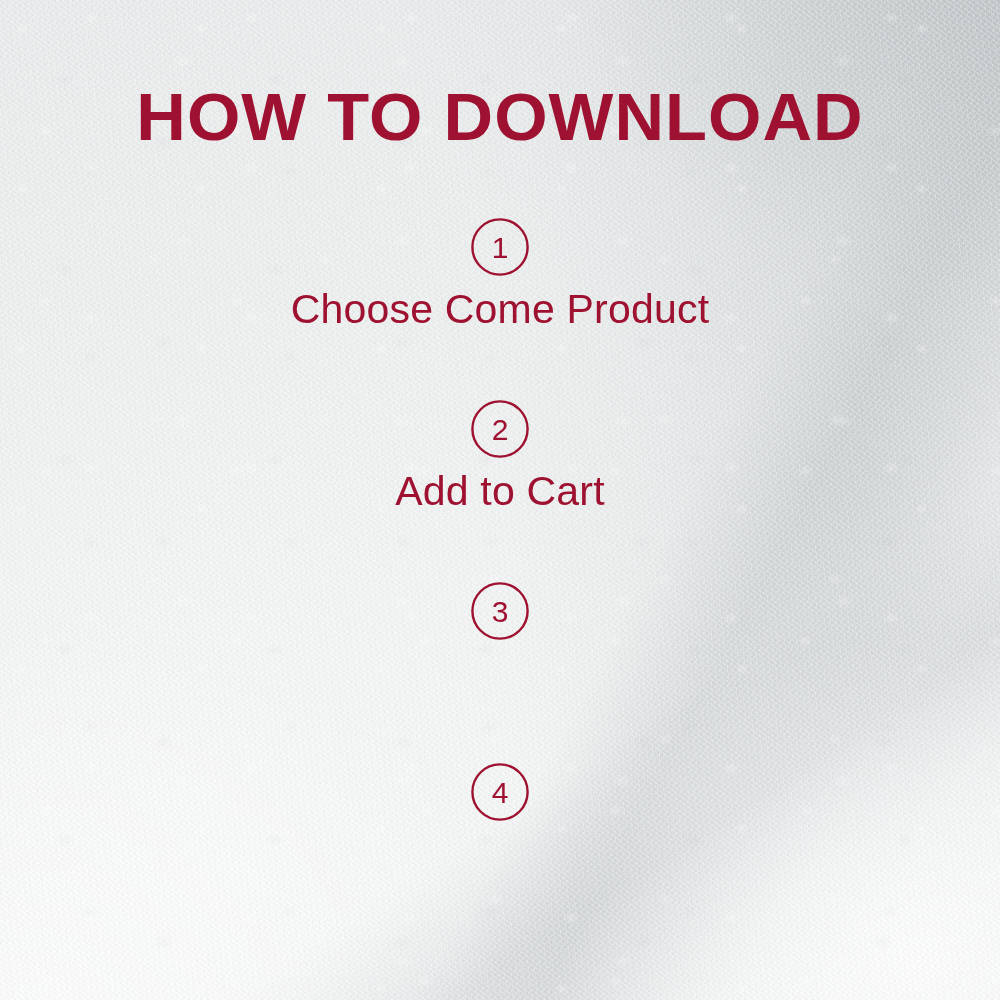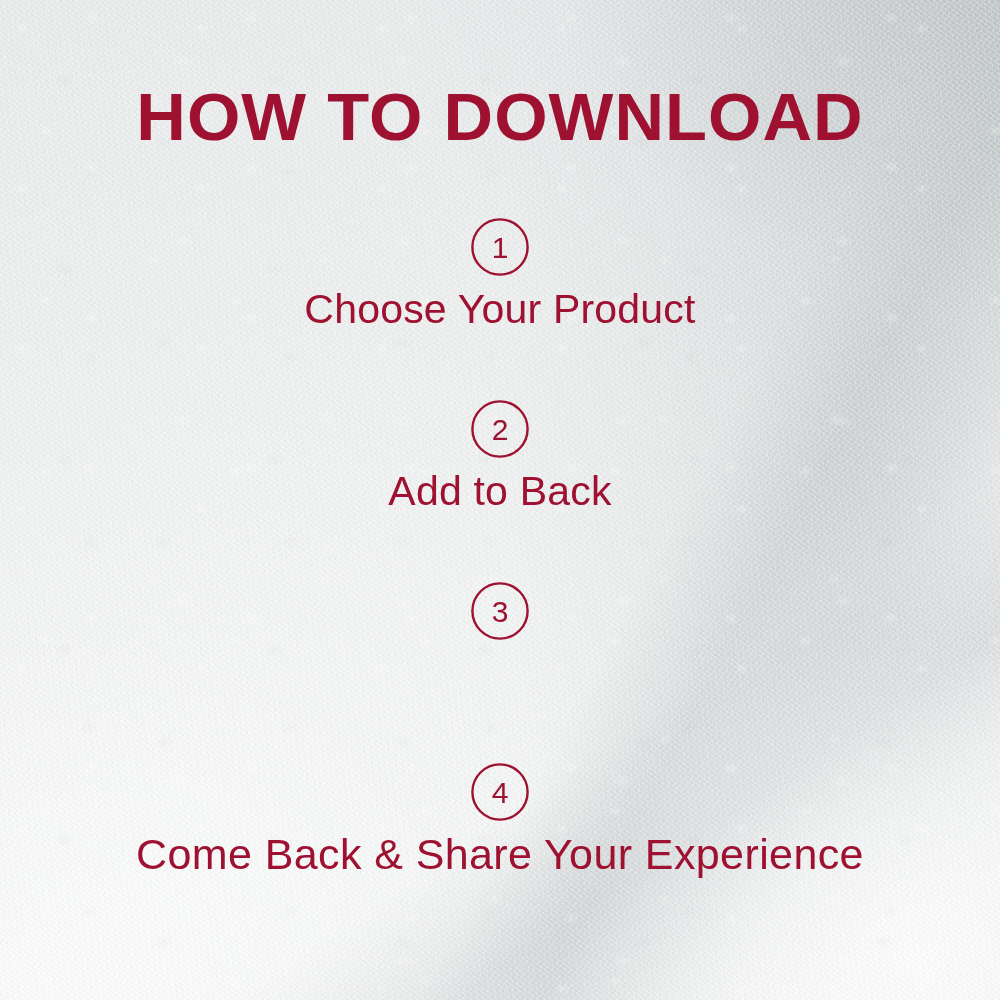--- a/index.html
+++ b/index.html
@@ -237,47 +237,46 @@
 
     <div class="steps">
 
       <div class="step step-1">
         <span class="step-badge">
           <svg viewBox="0 0 58 58" xmlns="http://www.w3.org/2000/svg">
             <circle class="badge-ring" cx="29" cy="29" r="27.6"></circle>
             <text class="badge-num" x="29" y="39.5">1</text>
           </svg>
         </span>
-        <span class="step-label">Choose Your Product</span>
+        <span class="step-label">Choose Come Product</span>
       </div>
 
       <div class="step step-2">
         <span class="step-badge">
           <svg viewBox="0 0 58 58" xmlns="http://www.w3.org/2000/svg">
             <circle class="badge-ring" cx="29" cy="29" r="27.6"></circle>
             <text class="badge-num" x="29" y="39.5">2</text>
           </svg>
         </span>
-        <span class="step-label">Add to Back</span>
+        <span class="step-label">Add to Cart</span>
       </div>
 
       <div class="step step-3">
         <span class="step-badge">
           <svg viewBox="0 0 58 58" xmlns="http://www.w3.org/2000/svg">
             <circle class="badge-ring" cx="29" cy="29" r="27.6"></circle>
             <text class="badge-num" x="29" y="39.5">3</text>
           </svg>
         </span>
       </div>
 
       <div class="step step-4">
         <span class="step-badge">
           <svg viewBox="0 0 58 58" xmlns="http://www.w3.org/2000/svg">
             <circle class="badge-ring" cx="29" cy="29" r="27.6"></circle>
             <text class="badge-num" x="29" y="39.5">4</text>
           </svg>
         </span>
-        <span class="step-label condensed">Come Back &amp; Share Your Experience</span>
       </div>
 
     </div>
   </div>
 </div>
 
 </body></html>

